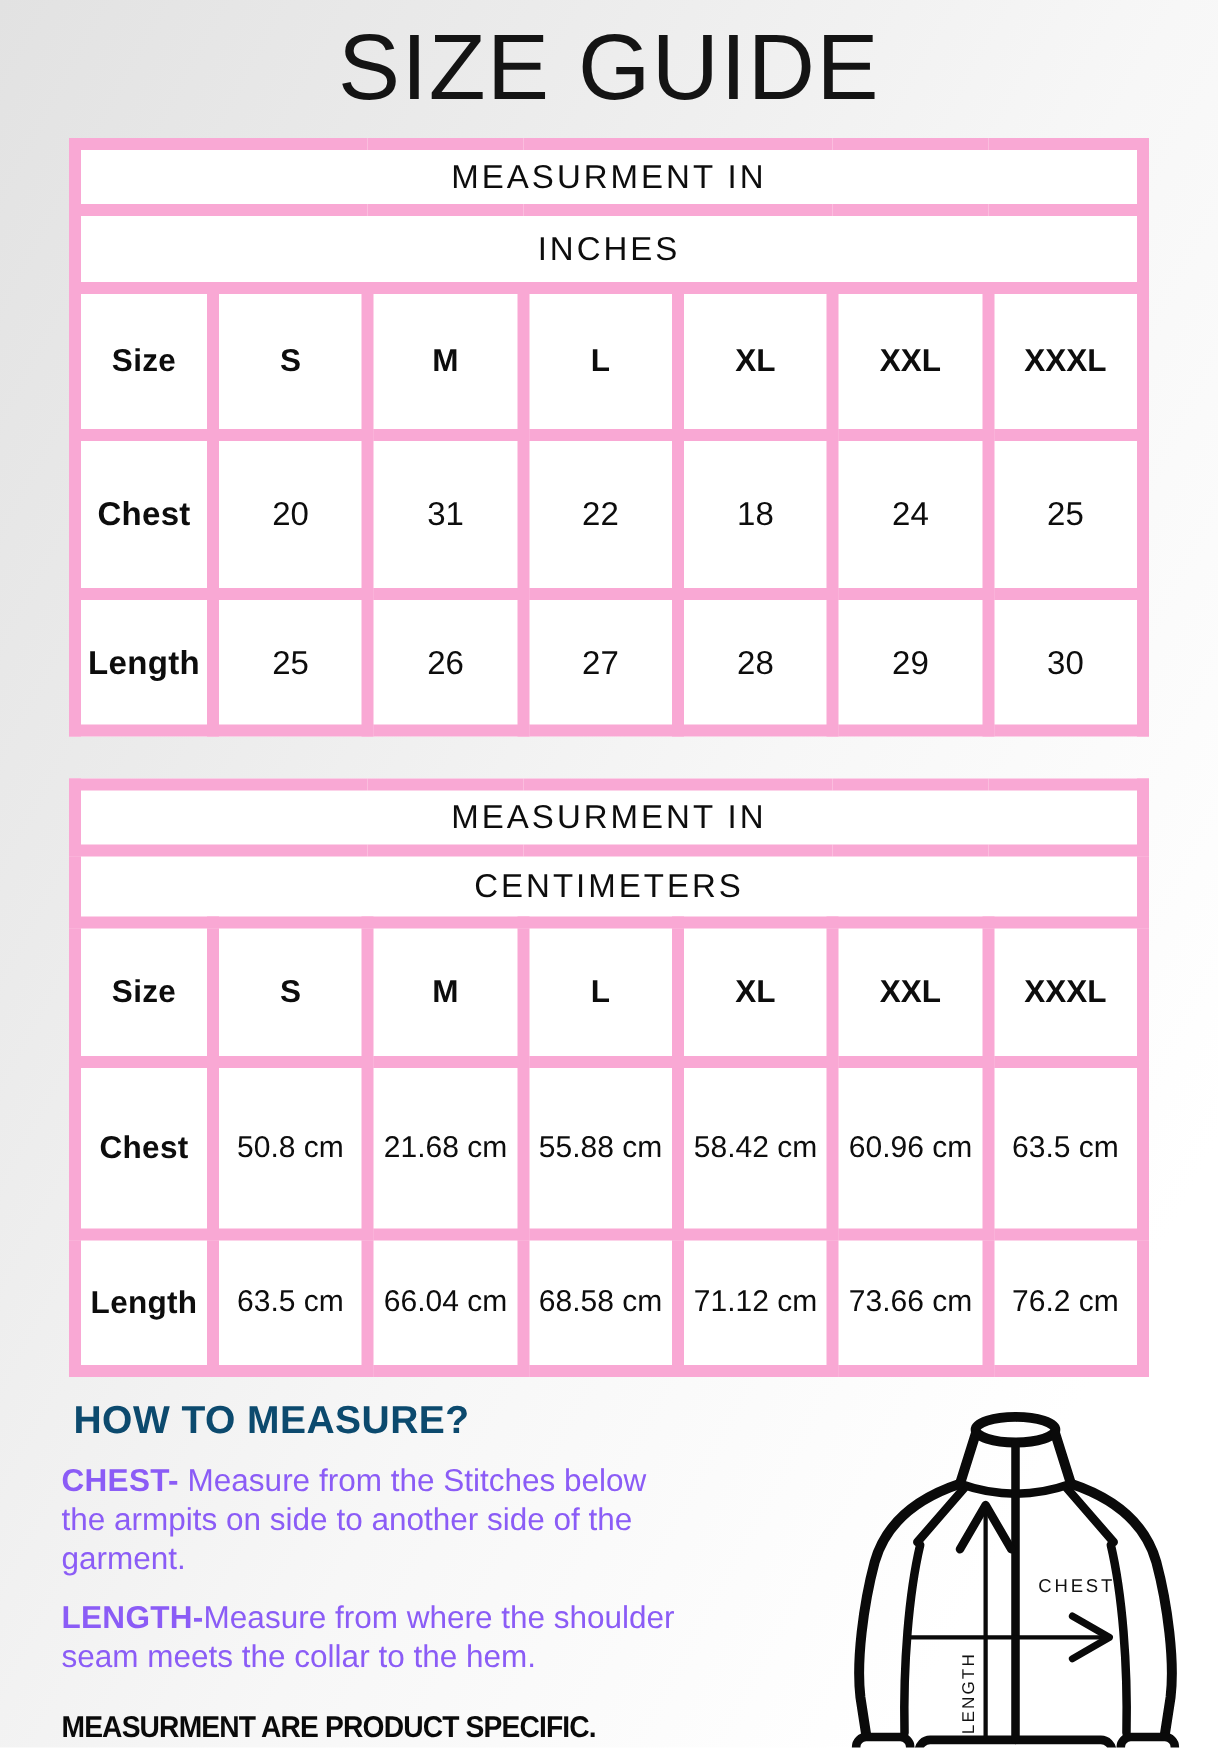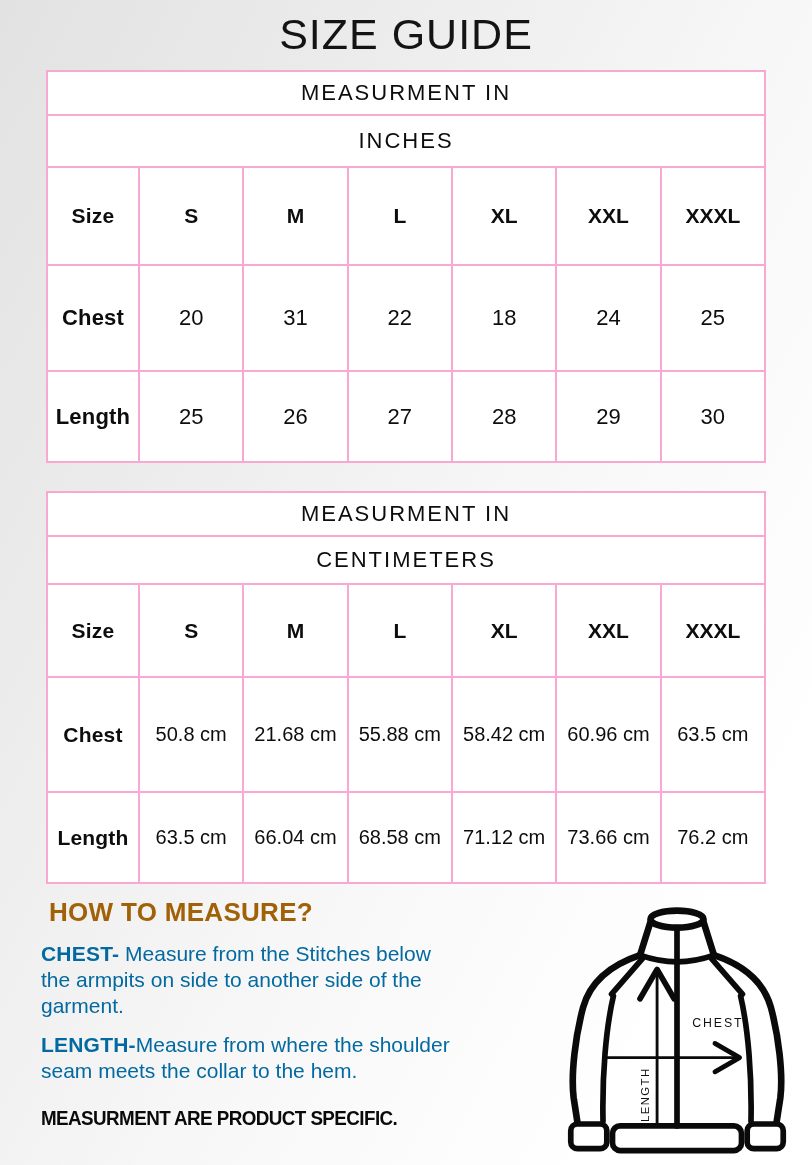--- a/index.html
+++ b/index.html
@@ -7,36 +7,36 @@
   body {
     height: 1165px;
     font-family: "Liberation Sans", sans-serif;
     color: #0d0d0d;
     background: linear-gradient(118deg, #e2e2e2 0%, #ebebeb 25%, #f7f7f7 55%, #ffffff 85%);
     overflow: hidden;
   }
   .page-title {
     margin-top: 10px;
     text-align: center;
-    font-size: 43px;
+    font-size: 62px;
     font-weight: 500;
     letter-spacing: 1px;
     color: #141414;
   }
   table.size-table {
     width: 720px;
     margin: 0 auto;
     border-collapse: collapse;
     background: #ffffff;
     table-layout: fixed;
   }
   table.size-table.first { margin-top: 11px; }
   table.size-table.second { margin-top: 28px; }
   table.size-table td {
-    border: 2px solid #f9a8d4;
+    border: 8px solid #f9a8d4;
     text-align: center;
     vertical-align: middle;
     font-size: 22px;
   }
   td.t-head {
     font-size: 26px;
     letter-spacing: 2px;
     font-weight: 500;
   }
   col.c-label { width: 92px; }
@@ -66,28 +66,28 @@
     position: absolute;
     left: 41px;
     top: 0;
     width: 420px;
   }
   .howto-heading {
     font-size: 26px;
     font-weight: bold;
     letter-spacing: 0.3px;
     margin-left: 8px;
-    color: #a16207;
+    color: #0c4a6e;
   }
   .howto-p {
     margin-top: 13px;
     font-size: 21px;
     line-height: 26px;
     width: 412px;
-    color: #0369a1;
+    color: #8b5cf6;
   }
   .howto-p b { letter-spacing: 0.2px; }
   .footnote {
     margin-top: 23px;
     font-size: 20px;
     font-weight: bold;
     letter-spacing: -0.6px;
     transform: scaleX(0.94);
     transform-origin: left center;
     white-space: nowrap;

